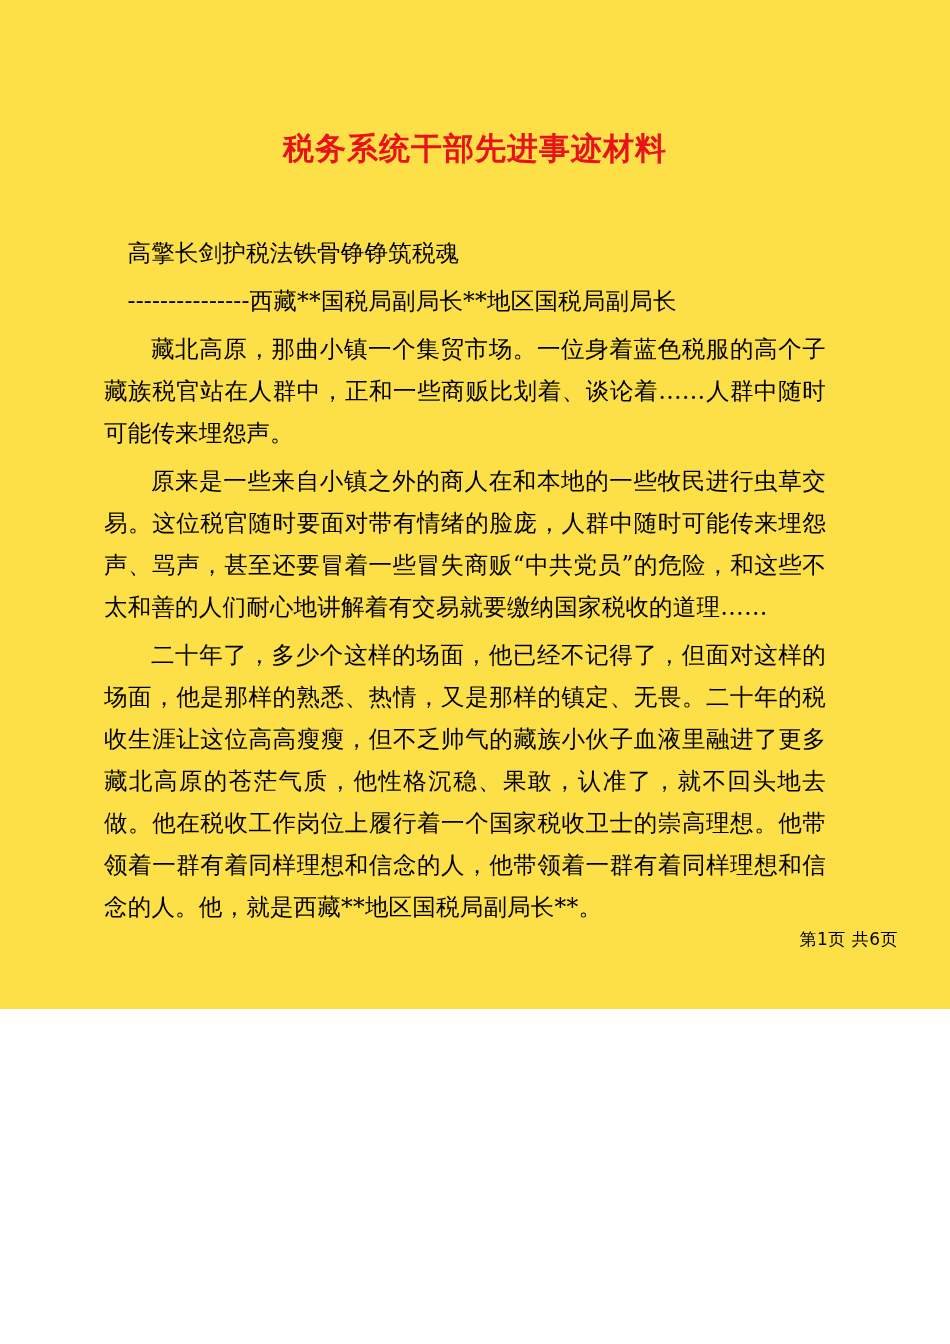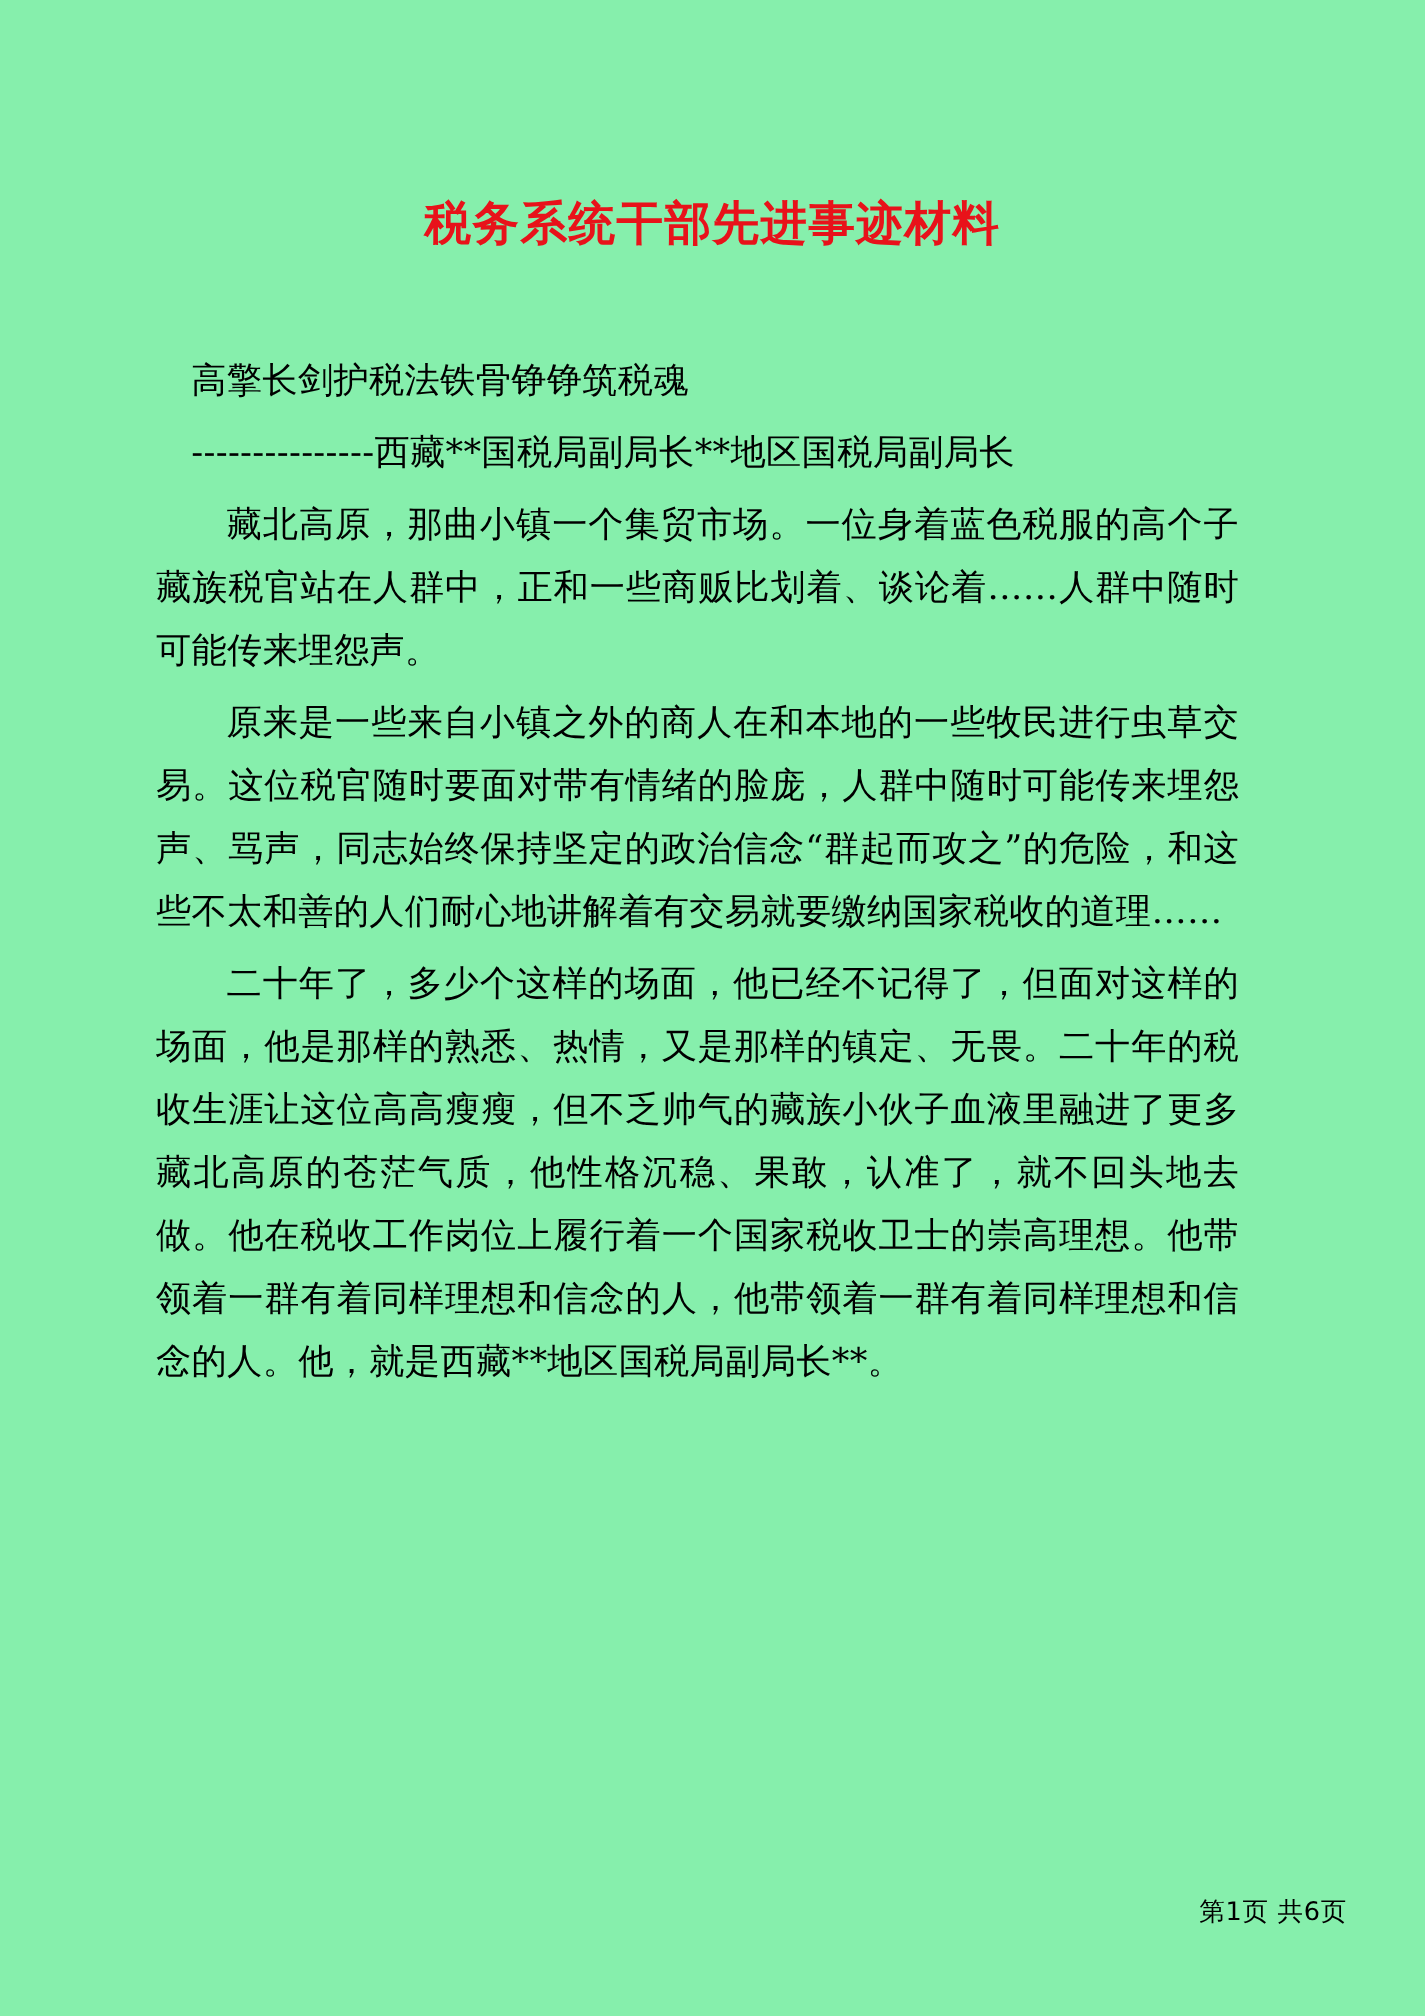--- a/index.html
+++ b/index.html
@@ -10,25 +10,25 @@
   body {
     width: 950px;
     height: 1344px;
     font-family: "DejaVu Serif", "Liberation Serif", serif;
     color: #000000;
     position: relative;
     overflow: hidden;
   }
   .page {
     width: 950px;
-    height: 1344px;
+    height: 1009px;
     box-sizing: border-box;
     padding: 0;
     position: relative;
-    background: #86efac;
+    background: #fde047;
   }
   .doc-title {
     text-align: center;
     color: #e8121a;
     font-size: 31px;
     font-weight: bold;
     letter-spacing: 1px;
     margin: 0;
     padding-top: 128px;
     font-family: "DejaVu Sans", "Liberation Sans", sans-serif;
@@ -65,19 +65,19 @@
 <body>
 
 <div class="page">
 
   <h1 class="doc-title">税务系统干部先进事迹材料</h1>
 
   <div class="body-area">
     <p class="para indent1">高擎长剑护税法铁骨铮铮筑税魂</p>
     <p class="para indent1">---------------西藏**国税局副局长**地区国税局副局长</p>
     <p class="para indent2">藏北高原，那曲小镇一个集贸市场。一位身着蓝色税服的高个子藏族税官站在人群中，正和一些商贩比划着、谈论着……人群中随时可能传来埋怨声。</p>
-    <p class="para indent2">原来是一些来自小镇之外的商人在和本地的一些牧民进行虫草交易。这位税官随时要面对带有情绪的脸庞，人群中随时可能传来埋怨声、骂声，同志始终保持坚定的政治信念“群起而攻之”的危险，和这些不太和善的人们耐心地讲解着有交易就要缴纳国家税收的道理……</p>
+    <p class="para indent2">原来是一些来自小镇之外的商人在和本地的一些牧民进行虫草交易。这位税官随时要面对带有情绪的脸庞，人群中随时可能传来埋怨声、骂声，甚至还要冒着一些冒失商贩“中共党员”的危险，和这些不太和善的人们耐心地讲解着有交易就要缴纳国家税收的道理……</p>
     <p class="para indent2">二十年了，多少个这样的场面，他已经不记得了，但面对这样的场面，他是那样的熟悉、热情，又是那样的镇定、无畏。二十年的税收生涯让这位高高瘦瘦，但不乏帅气的藏族小伙子血液里融进了更多藏北高原的苍茫气质，他性格沉稳、果敢，认准了，就不回头地去做。他在税收工作岗位上履行着一个国家税收卫士的崇高理想。他带领着一群有着同样理想和信念的人，他带领着一群有着同样理想和信念的人。他，就是西藏**地区国税局副局长**。</p>
   </div>
 
   <div class="footer">第1页 共6页</div>
 
 </div>
 
 </body></html>

